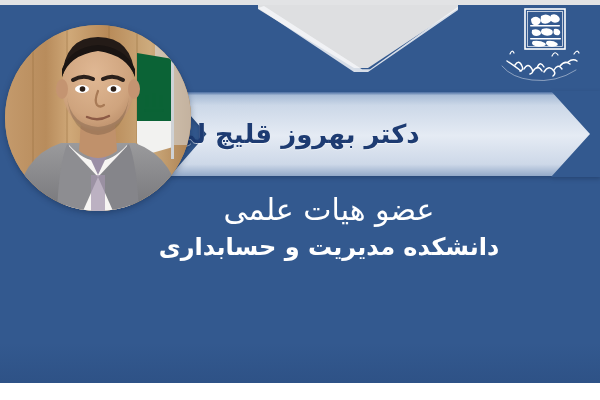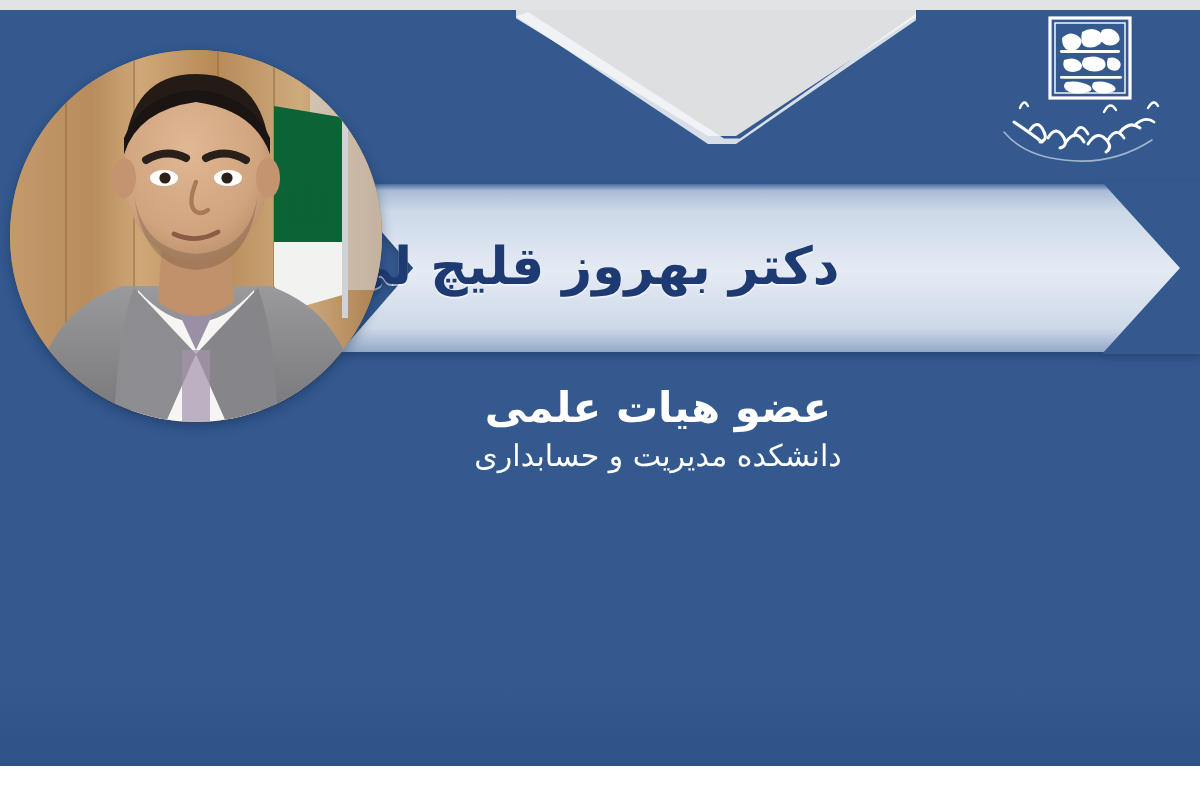--- a/index.html
+++ b/index.html
@@ -91,25 +91,25 @@
   
   #subtitle {
     position: absolute;
     left: 150px; right: 92px; top: 190px;
     direction: rtl;
     text-align: center;
     color: #ffffff;
     z-index: 6;
   }
   #subtitle .line1 {
-    font-size: 21px; font-weight: bold; line-height: 1.35;
+    font-size: 30px; font-weight: normal; line-height: 1.35;
     white-space: nowrap;
   }
   #subtitle .line2 {
-    font-size: 15px; font-weight: normal; line-height: 1.4;
+    font-size: 24px; font-weight: bold; line-height: 1.4;
     white-space: nowrap;
   }
 
   
   #portrait {
     position: absolute;
     left: 5px; top: 25px;
     width: 186px; height: 186px;
     border-radius: 50%;
     overflow: hidden;

